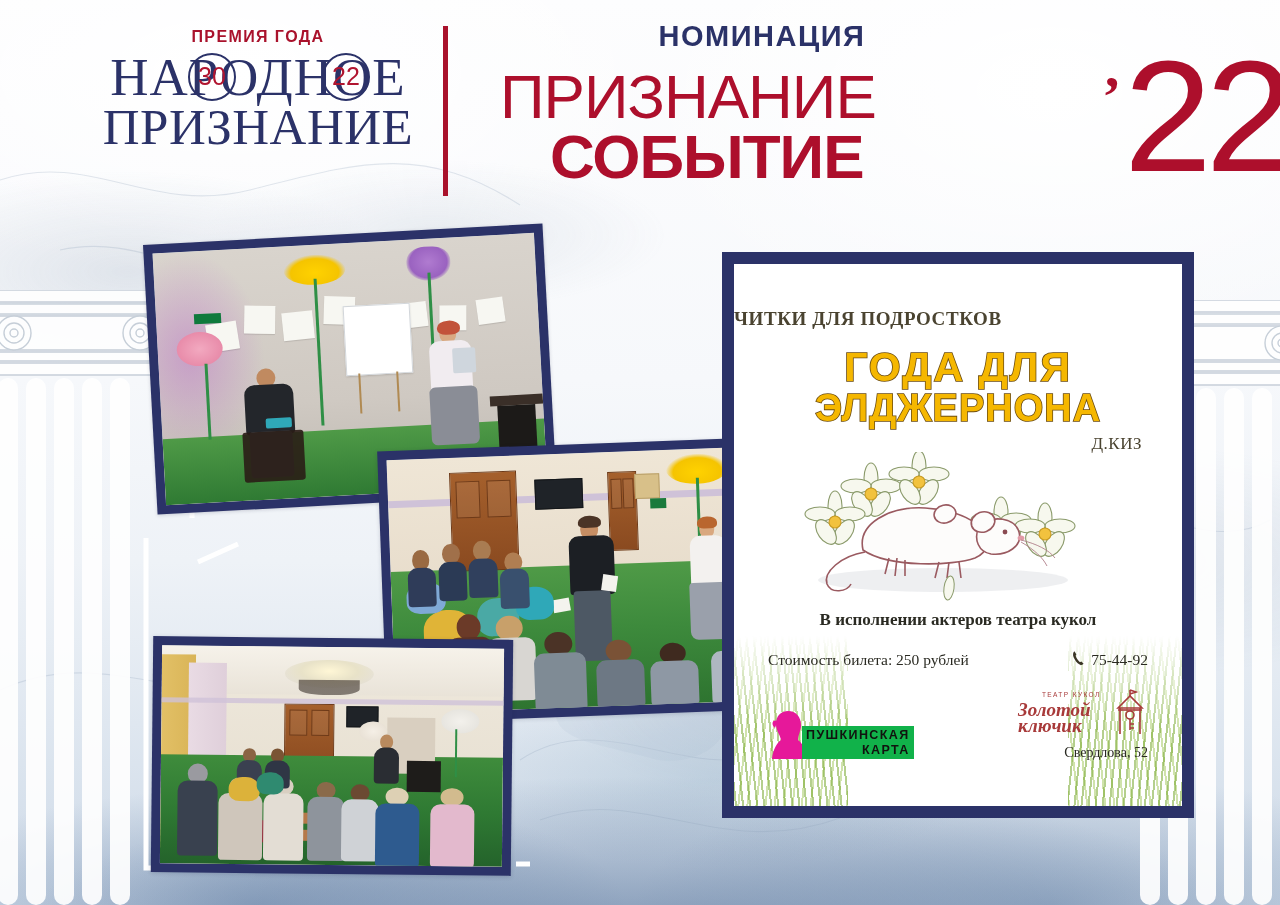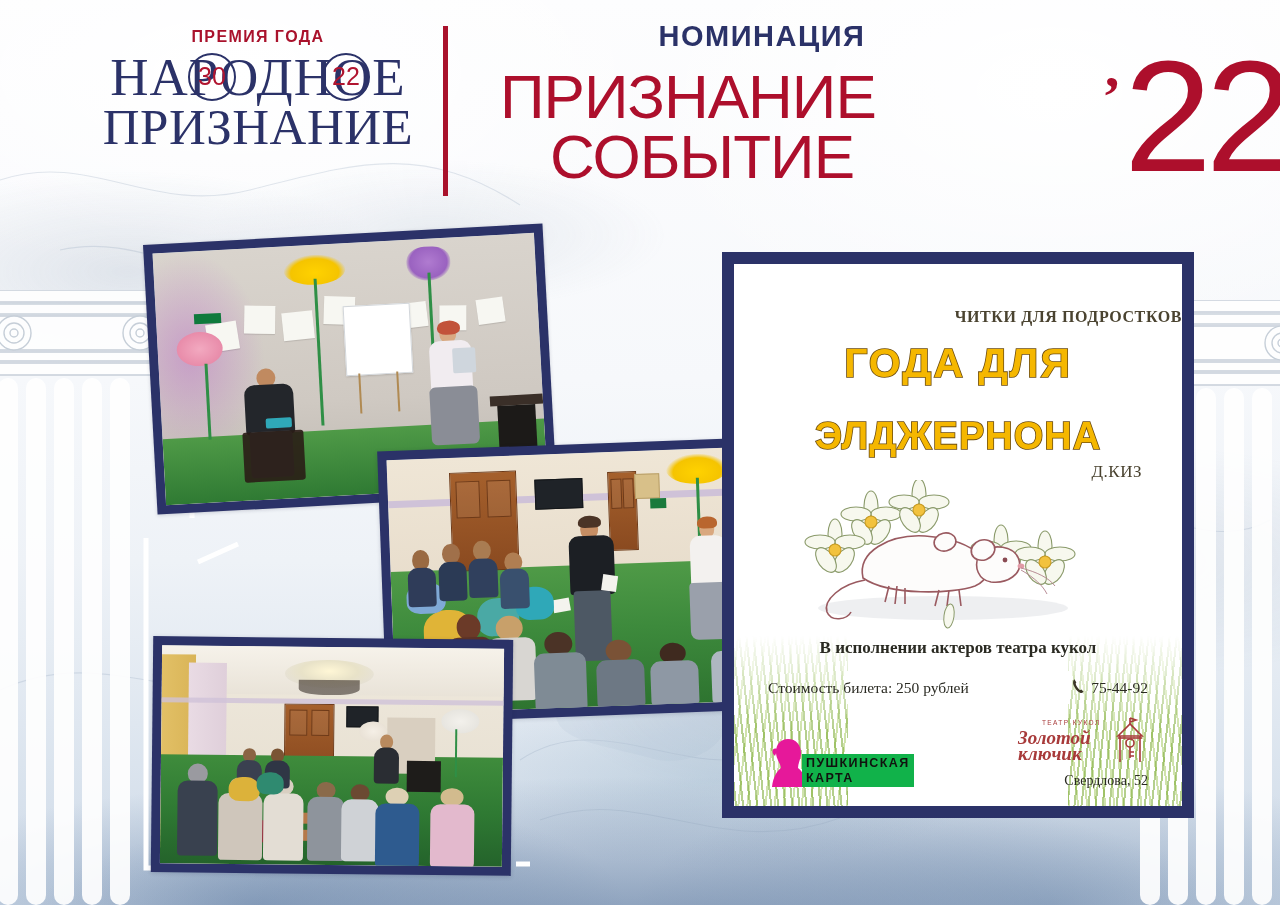--- a/index.html
+++ b/index.html
@@ -81,21 +81,21 @@
     text-align:center;width:480px;margin-left:30px;
     font-family:"Liberation Sans",sans-serif;
   }
   .nom-line{position:relative;height:146px;}
   .kulturnoe{
     position:absolute;left:8px;top:8px;color:#ad0f2c;font-size:62px;
     letter-spacing:-1px;font-weight:400;font-family:"Liberation Sans",sans-serif;
   }
   .sobytie{
     position:absolute;left:58px;top:68px;color:#ad0f2c;font-size:62px;
-    letter-spacing:-1px;font-weight:400;font-family:"Liberation Sans",sans-serif;
+    letter-spacing:-1px;font-weight:700;font-family:"Liberation Sans",sans-serif;
   }
   .apos{
     position:absolute;left:610px;top:10px;color:#ad0f2c;font-size:58px;font-weight:700;
     font-family:"Liberation Serif",serif;
   }
   .big22{
     position:absolute;left:632px;top:-16px;color:#ad0f2c;font-size:158px;
     line-height:1;font-weight:400;letter-spacing:-6px;
     font-family:"Liberation Sans",sans-serif;
   }
@@ -149,30 +149,30 @@
     background:
       repeating-linear-gradient(84deg, rgba(120,168,48,.55) 0 2px, rgba(255,255,255,0) 2px 7px),
       repeating-linear-gradient(96deg, rgba(150,192,70,.45) 0 2px, rgba(255,255,255,0) 2px 9px);
     -webkit-mask-image:linear-gradient(0deg,#000 0%,#000 45%,rgba(0,0,0,0) 100%);
     mask-image:linear-gradient(0deg,#000 0%,#000 45%,rgba(0,0,0,0) 100%);
   }
   .grass.l{left:-6px;}
   .grass.r{right:-6px;transform:scaleX(-1);}
 
   .p-sub{
-    text-align:right;margin-top:44px;color:#4a4330;font-size:16px;font-weight:700;
+    text-align:left;margin-top:44px;color:#4a4330;font-size:19px;font-weight:700;
     letter-spacing:.6px;font-family:"Liberation Serif",serif;position:relative;z-index:3;
   }
   .p-title{
     text-align:center;margin-top:16px;position:relative;z-index:3;
     font-family:"Liberation Sans",sans-serif;font-weight:700;font-size:41px;line-height:1.04;
     color:#f5b700;letter-spacing:2px;
     -webkit-text-stroke:1.6px #6b4c12;paint-order:stroke fill;
   }
-  .p-title .l2{display:block;font-size:38px;letter-spacing:1px;margin-top:32px;}
+  .p-title .l2{display:block;font-size:38px;letter-spacing:1px;}
   .p-author{
     text-align:right;margin:6px 40px 0 0;color:#4a4330;font-size:17px;
     font-family:"Liberation Serif",serif;position:relative;z-index:3;letter-spacing:.5px;
   }
   .p-art{position:relative;z-index:2;height:152px;margin-top:-2px;}
   .p-art svg{position:absolute;left:50%;top:0;transform:translateX(-50%);}
   .p-perf{
     text-align:center;color:#2a2a22;font-size:17px;font-weight:700;margin-top:6px;
     font-family:"Liberation Serif",serif;position:relative;z-index:3;
   }
@@ -186,21 +186,21 @@
     display:flex;align-items:flex-end;justify-content:space-between;
     margin:16px 34px 0 34px;position:relative;z-index:3;
   }
   .pushkin{display:flex;align-items:flex-end;}
   .pushkin .bust{width:40px;height:52px;}
   .pushkin .tag{
     background:#11b24a;color:#11130f;font-weight:700;font-size:12.5px;line-height:1.15;
     letter-spacing:1.4px;padding:2px 4px;margin-left:-6px;margin-bottom:2px;
     font-family:"Liberation Sans",sans-serif;
   }
-  .pushkin .tag .t2{display:block;text-align:left;}
+  .pushkin .tag .t2{display:block;text-align:right;}
   .goldkey{text-align:right;}
   .goldkey .addr{
     font-family:"Liberation Serif",serif;color:#2a2a22;font-size:14px;margin-top:1px;
   }
 </style>
 </head>
 <body>
 
 <div id="poster-root">
 

